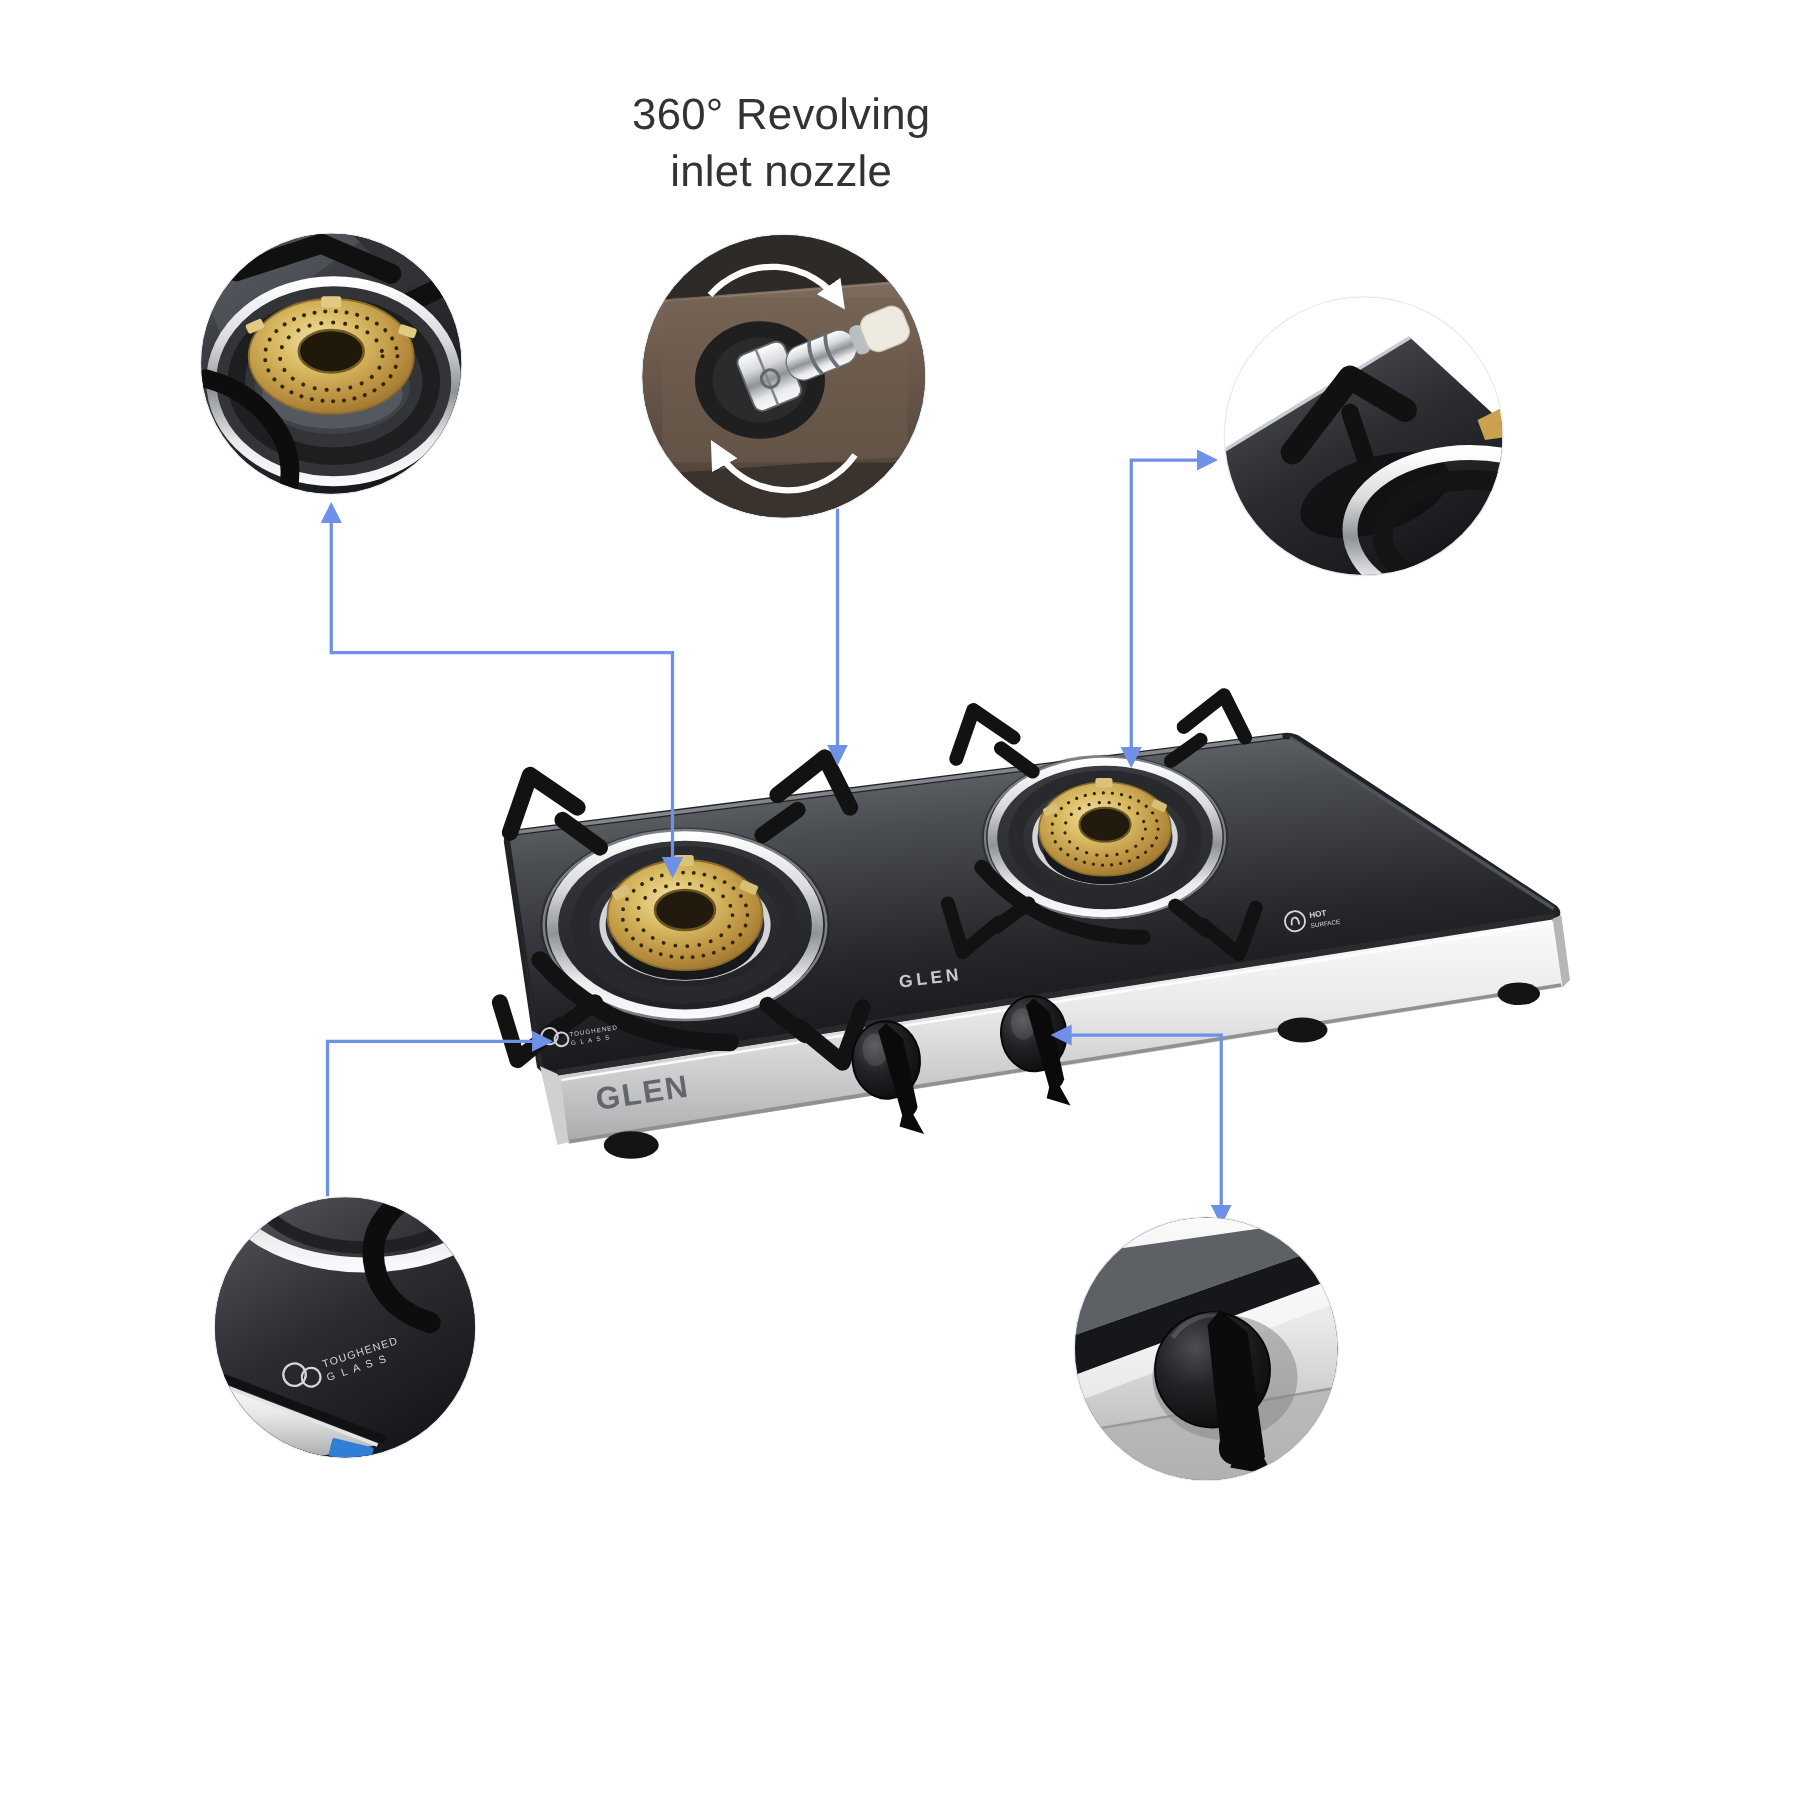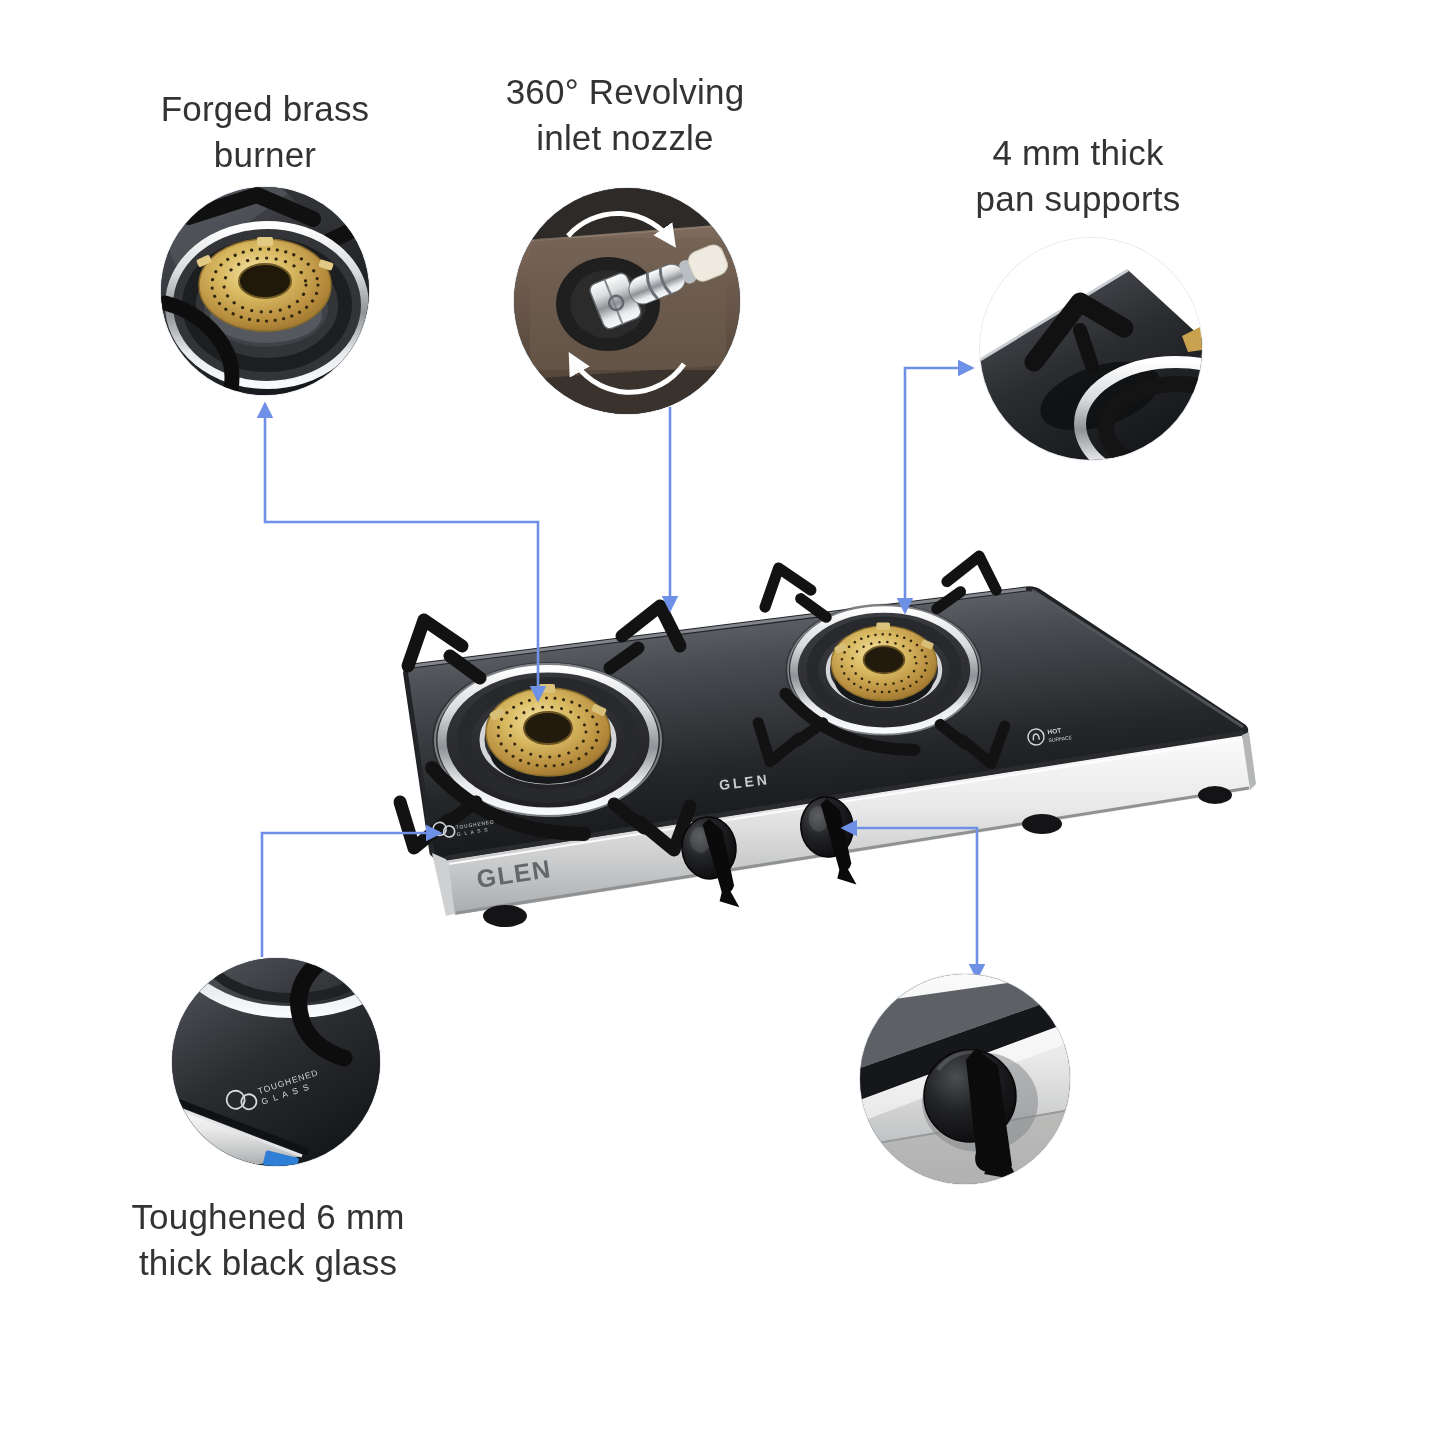--- a/index.html
+++ b/index.html
@@ -166,28 +166,22 @@
   <svg class="layer" width="1445" height="1445" viewBox="0 0 1445 1445">
     <g fill="none" stroke="#6e90e6" stroke-width="2.6">
       <path d="M265,404 L265,522 L538,522 L538,700" marker-start="url(#mBs)" marker-end="url(#mB)"></path>
       <path d="M670,407 L670,610" marker-end="url(#mB)"></path>
       <path d="M972,368 L905,368 L905,612" marker-start="url(#mBs)" marker-end="url(#mB)"></path>
       <path d="M262,957 L262,833 L440,833" marker-end="url(#mB)"></path>
       <path d="M843,828 L977,828 L977,978" marker-start="url(#mBs)" marker-end="url(#mB)"></path>
     </g>
   </svg>
 
-  <div class="feature-label" style="left:65px;top:86px;width:400px;">Forged brass
-burner</div>
   <div class="feature-label" style="left:425px;top:69px;width:400px;">360° Revolving
 inlet nozzle</div>
-  <div class="feature-label" style="left:878px;top:130px;width:400px;">4 mm thick
-pan supports</div>
-  <div class="feature-label" style="left:48px;top:1194px;width:440px;">Toughened 6 mm
-thick black glass</div>
 
   <div class="inset" style="left:161px;top:187px;width:208px;height:208px;">
     <svg viewBox="0 0 208 208">
       <rect width="208" height="208" fill="url(#dkG)"></rect>
       <polygon points="0,44 84,0 136,0 18,86" fill="#5a5d63" opacity="0.5"></polygon>
       <polygon points="120,0 208,0 208,62 150,30" fill="#303236"></polygon>
       <g stroke="#101010" stroke-width="16" fill="none" stroke-linecap="round">
         <path d="M28,30 L96,8 L152,32"></path>
         <path d="M152,62 L198,40"></path>
       </g>

